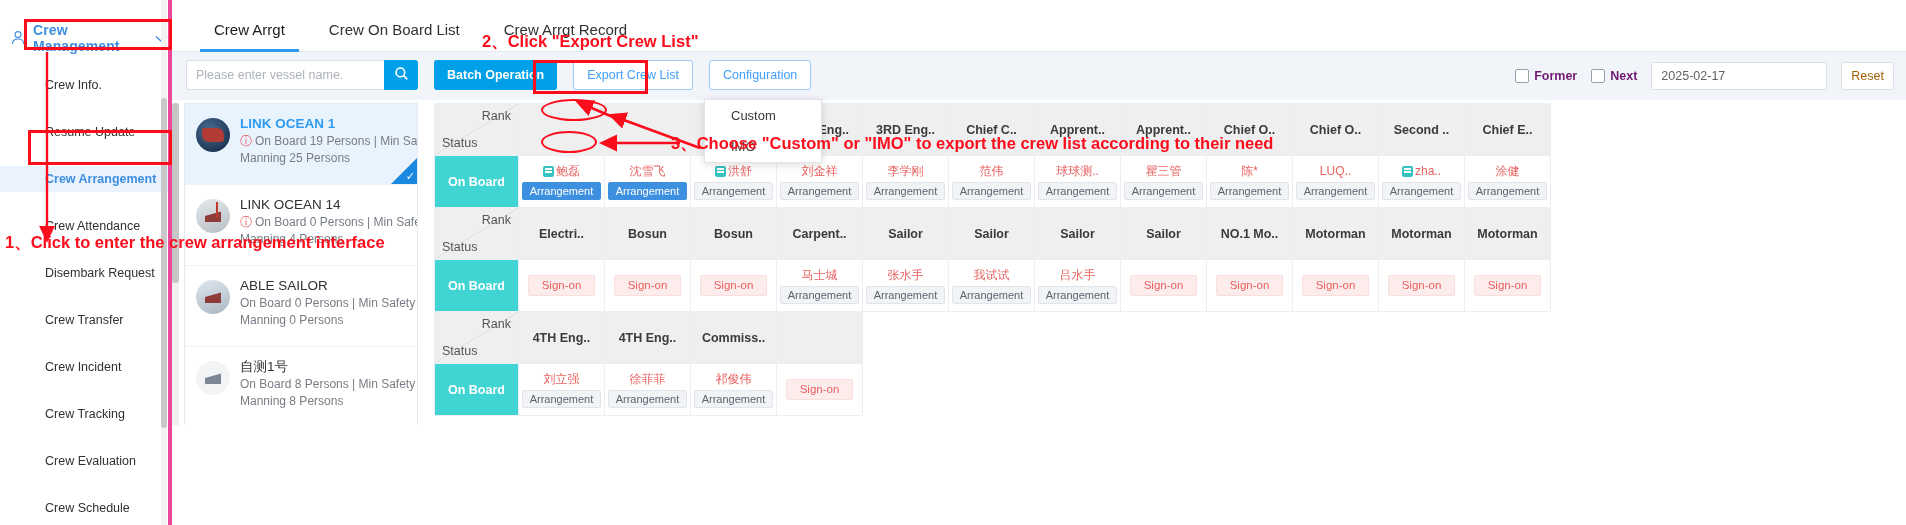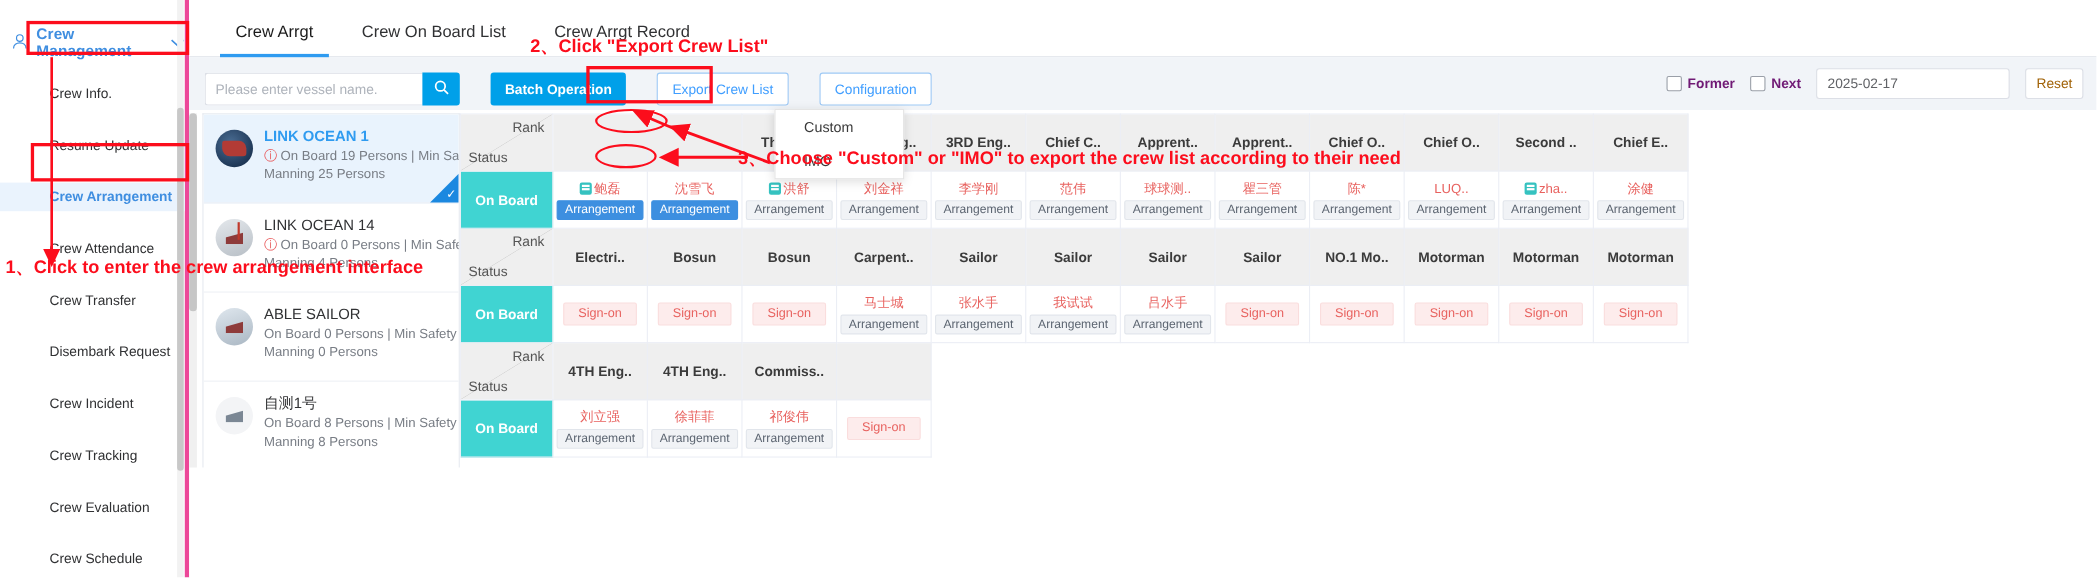--- a/index.html
+++ b/index.html
@@ -49,21 +49,21 @@
   }
   .tab.active { color: #1b1b1b; }
   .tab.active:after {
     content: ''; position: absolute; left: 8px; right: 8px; bottom: -1px;
     height: 3px; background: #2f9bf0;
   }
 
   .toolbar-wrap { height: 48px; background: #f1f4f8; }
   .toolbar {
     position: absolute; top: 60px; left: 0; right: 0; height: 42px;
-    display: flex; align-items: center; padding-left: 14px; gap: 28px; background: transparent;
+    display: flex; align-items: flex-start; padding-left: 14px; gap: 16px; background: transparent;
   }
   .search-box { display: flex; height: 30px; }
   .search-input {
     width: 198px; height: 30px; border: 1px solid #dcdfe6; border-right: none;
     border-radius: 3px 0 0 3px; padding: 0 9px; font-size: 12.5px; color: #606266;
     font-family: "Liberation Sans", sans-serif; outline: none; background: #fff;
   }
   .search-input::placeholder { color: #aeb3bb; }
   .search-btn {
     width: 34px; height: 30px; background: #00a0e9; border: none;
@@ -103,21 +103,21 @@
   .dropdown {
     position: absolute; left: 532px; top: 99px; width: 118px; background: #fff;
     border: 1px solid #e4e4e4; box-shadow: 0 2px 9px rgba(0,0,0,.13); z-index: 40;
   }
   .dd-item {
     height: 31px; line-height: 31px; padding-left: 26px; font-size: 13px;
     color: #3a3a3a; cursor: pointer;
   }
 
   
-  .content { position: absolute; top: 103px; left: 0; right: 0; bottom: 0; display: flex; }
+  .content { position: absolute; top: 103px; left: 0; right: 0; bottom: 0; display: flex; gap: 16px; }
 
   .vessel-col { width: 246px; flex: 0 0 246px; position: relative; padding-left: 12px; }
   .vessel-list {
     border: 1px solid #e6eaf0; border-bottom: none; height: 322px; overflow: hidden; background: #fff;
   }
   .vessel-row {
     display: flex; gap: 10px; padding: 11px 8px 11px 11px; border-bottom: 1px solid #eef1f5;
     position: relative; cursor: pointer; height: 81px;
   }
   .vessel-row.sel { background: #e9f3fd; }
@@ -239,22 +239,22 @@
             <path d="M1 1.5l5.5 5 5.5-5"></path>
           </svg>
       </span>
     </div>
 
     <div class="side-items">
       <div class="side-item">Crew Info.</div>
       <div class="side-item">Resume Update</div>
       <div class="side-item active">Crew Arrangement</div>
       <div class="side-item">Crew Attendance</div>
+      <div class="side-item">Disembark Request</div>
       <div class="side-item">Crew Transfer</div>
-      <div class="side-item">Disembark Request</div>
       <div class="side-item">Crew Incident</div>
       <div class="side-item">Crew Tracking</div>
       <div class="side-item">Crew Evaluation</div>
       <div class="side-item">Crew Schedule</div>
     </div>
     <div class="side-track"></div>
     <div class="side-scroll"></div>
   </div>
 
   <div class="main">

